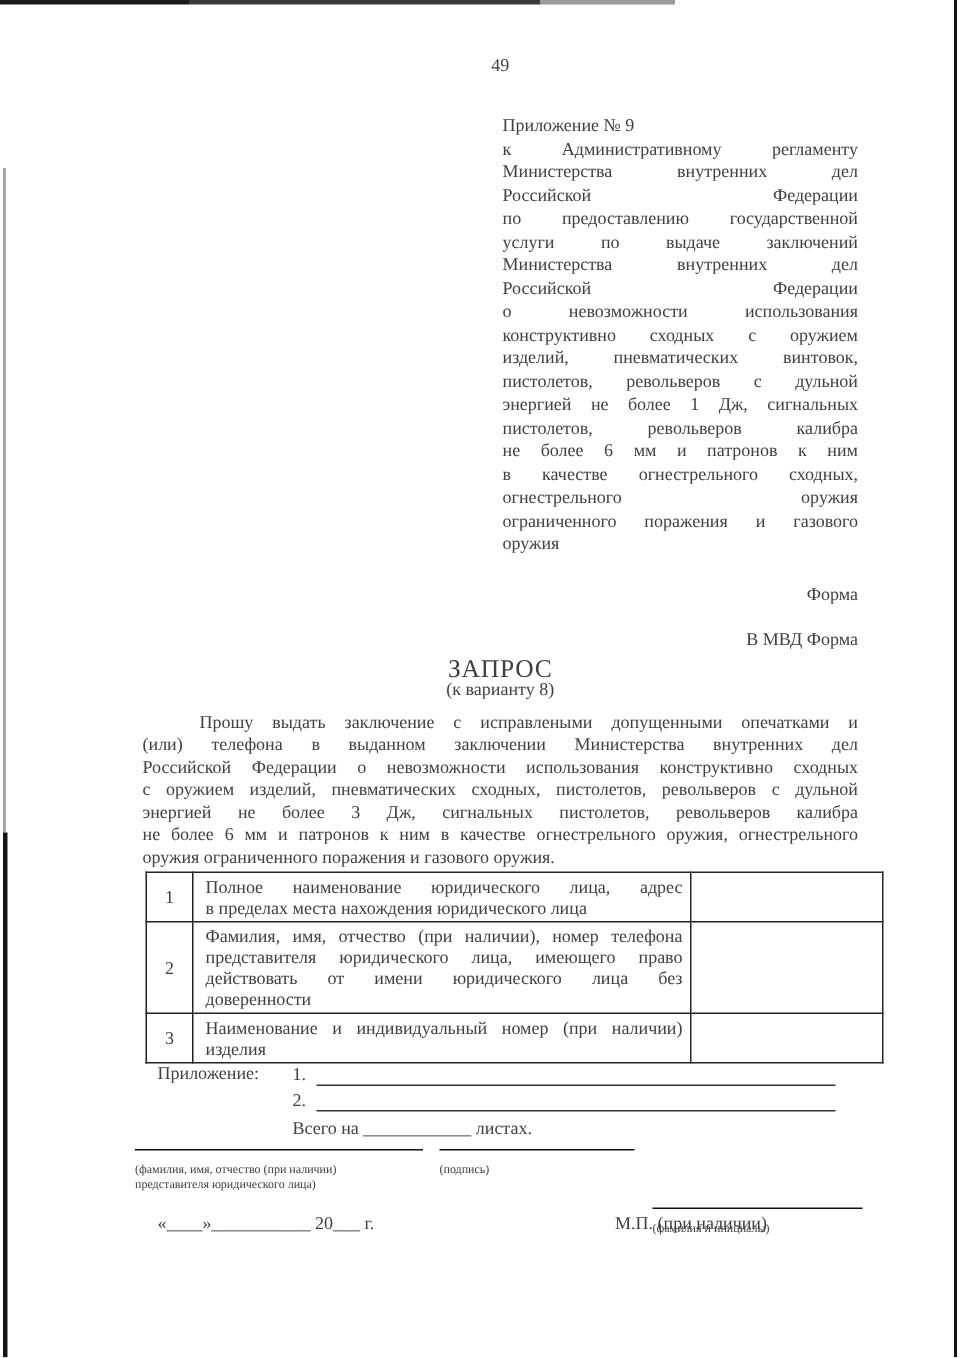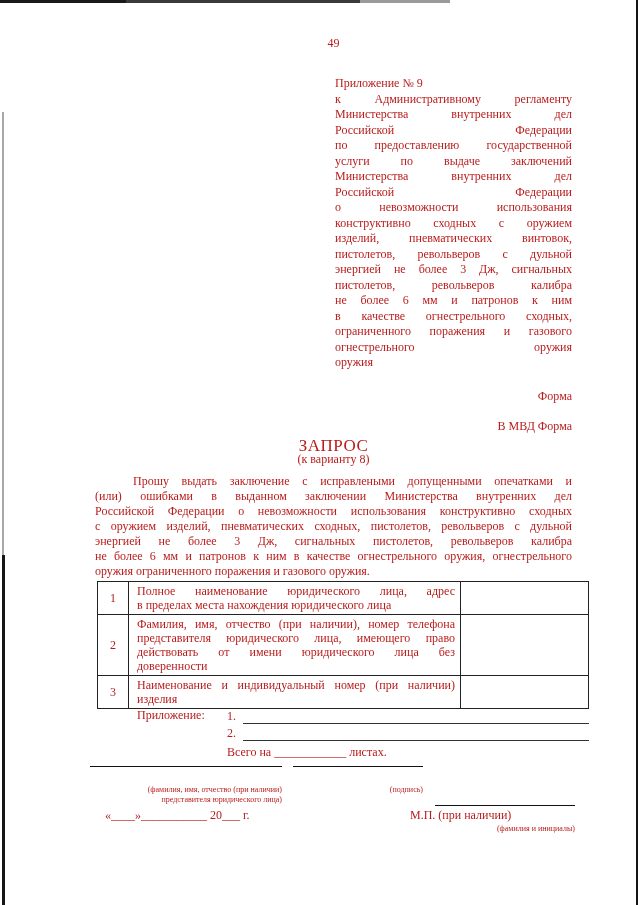--- a/index.html
+++ b/index.html
@@ -1,18 +1,18 @@
 <!DOCTYPE html>
 <html><head>
 <meta charset="utf-8">
 <style>
   html,body { margin:0; padding:0; background:#ffffff; }
   .page {
     position:relative; width:640px; height:905px; background:#ffffff;
-    font-family:"Liberation Serif","DejaVu Serif",serif; color:#b91c1c;
+    font-family:"Liberation Serif","DejaVu Serif",serif; color:#404040;
     overflow:hidden;
   }
   
   .art-top { position:absolute; top:0; left:0; width:450px; height:3px;
     background:linear-gradient(to right,#1a1a1a 0%,#1a1a1a 28%,#3a3a3a 28%,#3a3a3a 80%,#9a9a9a 80%,#9a9a9a 100%); }
   .art-right { position:absolute; top:0; left:636px; width:2px; height:905px; background:#151515; }
   .art-left-gray { position:absolute; top:112px; left:2px; width:2px; height:443px; background:#a8a8a8; }
   .art-left-black { position:absolute; top:555px; left:2px; width:3px; height:350px; background:#161616; }
 
   .pageno { position:absolute; top:36px; left:95px; width:477px; text-align:center; font-size:12px; }
@@ -32,32 +32,32 @@
   .body-par .indent { text-indent:38px; }
 
   
   .req-table { position:absolute; top:581px; left:97px; width:474px; border-collapse:collapse; table-layout:fixed; }
   .req-table td { border:1px solid #222; font-size:12px; line-height:14px; vertical-align:middle; padding:2px 5px 2px 8px; }
   .req-table td.num { width:30px; text-align:center; padding:2px 0; }
   .req-table td.lbl { width:318px; }
   .req-table td.val { width:114px; }
 
   
-  .attachments { position:absolute; top:707px; left:105px; width:452px; font-size:12px; line-height:16px;margin-left:32px; }
+  .attachments { position:absolute; top:707px; left:105px; width:452px; font-size:12px; line-height:16px; }
   .att-row { display:flex; }
   .att-label { width:90px; flex:0 0 90px; }
   .att-items { flex:1; }
   .att-item { display:flex; align-items:flex-end; height:17px; }
   .att-num { flex:0 0 16px; }
   .att-line { flex:1; border-bottom:1px solid #333; height:14px; }
   .att-total { margin-left:90px; margin-top:3px; }
 
   
   .sig-block { position:absolute; top:766px; left:0; width:640px; height:60px; font-size:8px; line-height:9.5px; }
-  .sig-col { position:absolute; border-top:1.5px solid #111; text-align:right; padding-top:18px; }
+  .sig-col { position:absolute; border-top:1.5px solid #111; text-align:left; padding-top:8px; }
   .sig-col.left  { left:90px;  width:192px; }
   .sig-col.mid   { left:293px; width:130px; }
   .sig-col.right { left:435px; width:140px;margin-top:39px; }
 
   .date-row { position:absolute; top:808px; left:0; width:640px; font-size:12px; }
   .date-line { position:absolute; left:105px; }
   .stamp-note { position:absolute; left:410px; }
 </style>
 </head>
 <body>
@@ -77,38 +77,38 @@
     <div class="jline">Министерства внутренних дел</div>
     <div class="jline">Российской Федерации</div>
     <div class="jline">по предоставлению государственной</div>
     <div class="jline">услуги по выдаче заключений</div>
     <div class="jline">Министерства внутренних дел</div>
     <div class="jline">Российской Федерации</div>
     <div class="jline">о невозможности использования</div>
     <div class="jline">конструктивно сходных с оружием</div>
     <div class="jline">изделий, пневматических винтовок,</div>
     <div class="jline">пистолетов, револьверов с дульной</div>
-    <div class="jline">энергией не более 3 Дж, сигнальных</div>
+    <div class="jline">энергией не более 1 Дж, сигнальных</div>
     <div class="jline">пистолетов, револьверов калибра</div>
     <div class="jline">не более 6 мм и патронов к ним</div>
     <div class="jline">в качестве огнестрельного сходных,</div>
+    <div class="jline">огнестрельного оружия</div>
     <div class="jline">ограниченного поражения и газового</div>
-    <div class="jline">огнестрельного оружия</div>
     <div class="jline no-just">оружия</div>
   </div>
 
   <div class="form-label">Форма</div>
   <div class="recipient">В МВД Форма</div>
 
   <div class="req-title">ЗАПРОС</div>
   <div class="req-subtitle">(к варианту 8)</div>
 
   <div class="body-par">
     <div class="jline indent">Прошу выдать заключение с исправлеными допущенными опечатками и</div>
-    <div class="jline">(или) ошибками в выданном заключении Министерства внутренних дел</div>
+    <div class="jline">(или) телефона в выданном заключении Министерства внутренних дел</div>
     <div class="jline">Российской Федерации о невозможности использования конструктивно сходных</div>
     <div class="jline">с оружием изделий, пневматических сходных, пистолетов, револьверов с дульной</div>
     <div class="jline">энергией не более 3 Дж, сигнальных пистолетов, револьверов калибра</div>
     <div class="jline">не более 6 мм и патронов к ним в качестве огнестрельного оружия, огнестрельного</div>
     <div class="jline no-just">оружия ограниченного поражения и газового оружия.</div>
   </div>
 
   <table class="req-table">
     <tbody>
       <tr>

